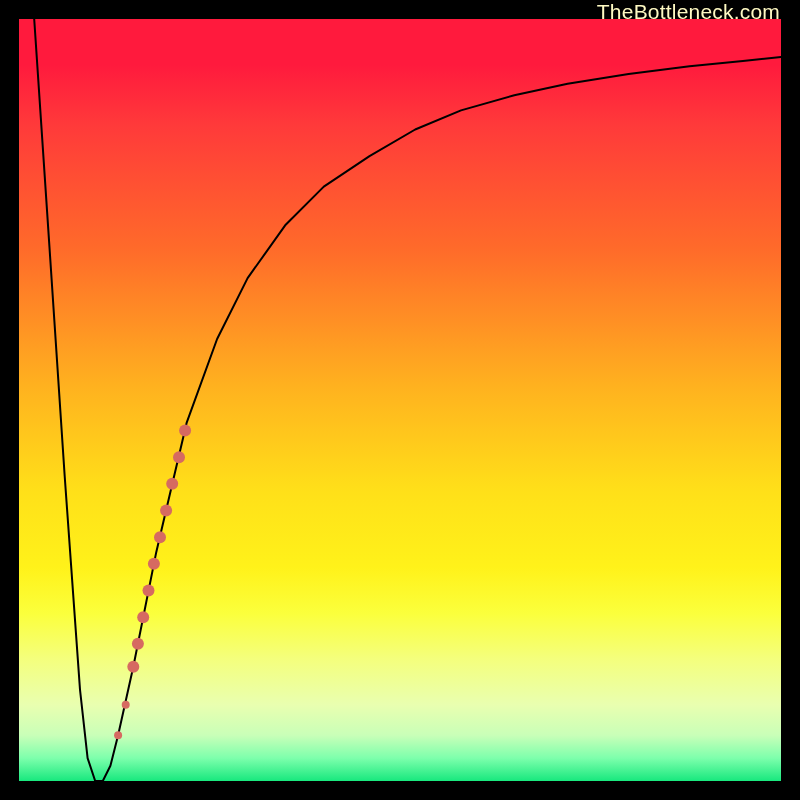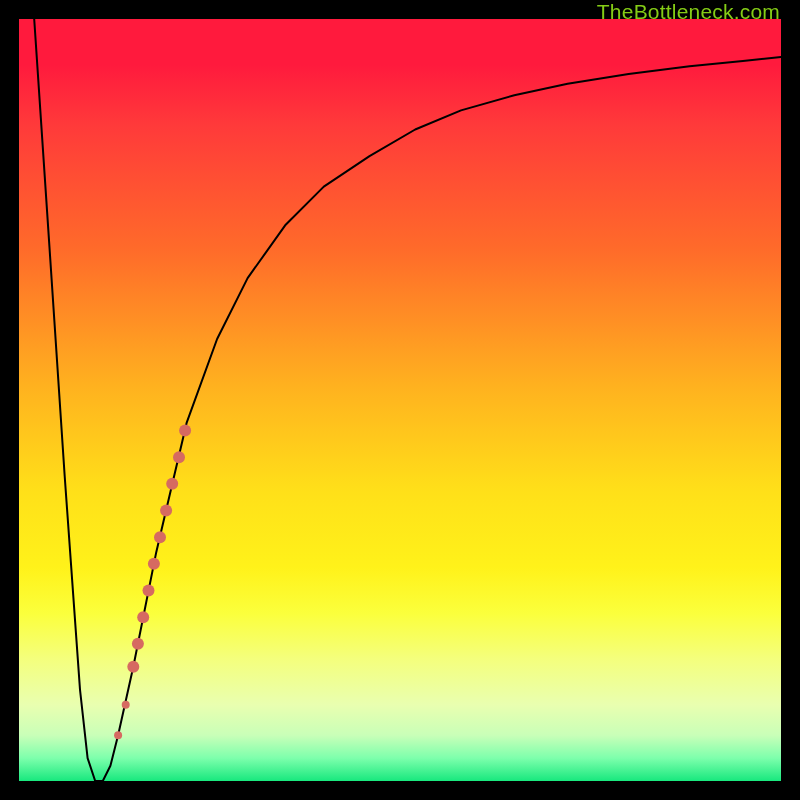--- a/index.html
+++ b/index.html
@@ -41,21 +41,21 @@
   }
   svg.curve {
     position: absolute;
     left: 0; top: 0;
     width: 762px; height: 762px;
   }
   .watermark {
     position: absolute;
     top: 0px;
     right: 20px;
-    color: #84cc16;
+    color: #fef9c3;
     font-size: 21px;
     font-weight: 500;
     letter-spacing: 0.2px;
     user-select: none;
   }
 </style>
 </head>
 <body>
 
 <div class="frame">

